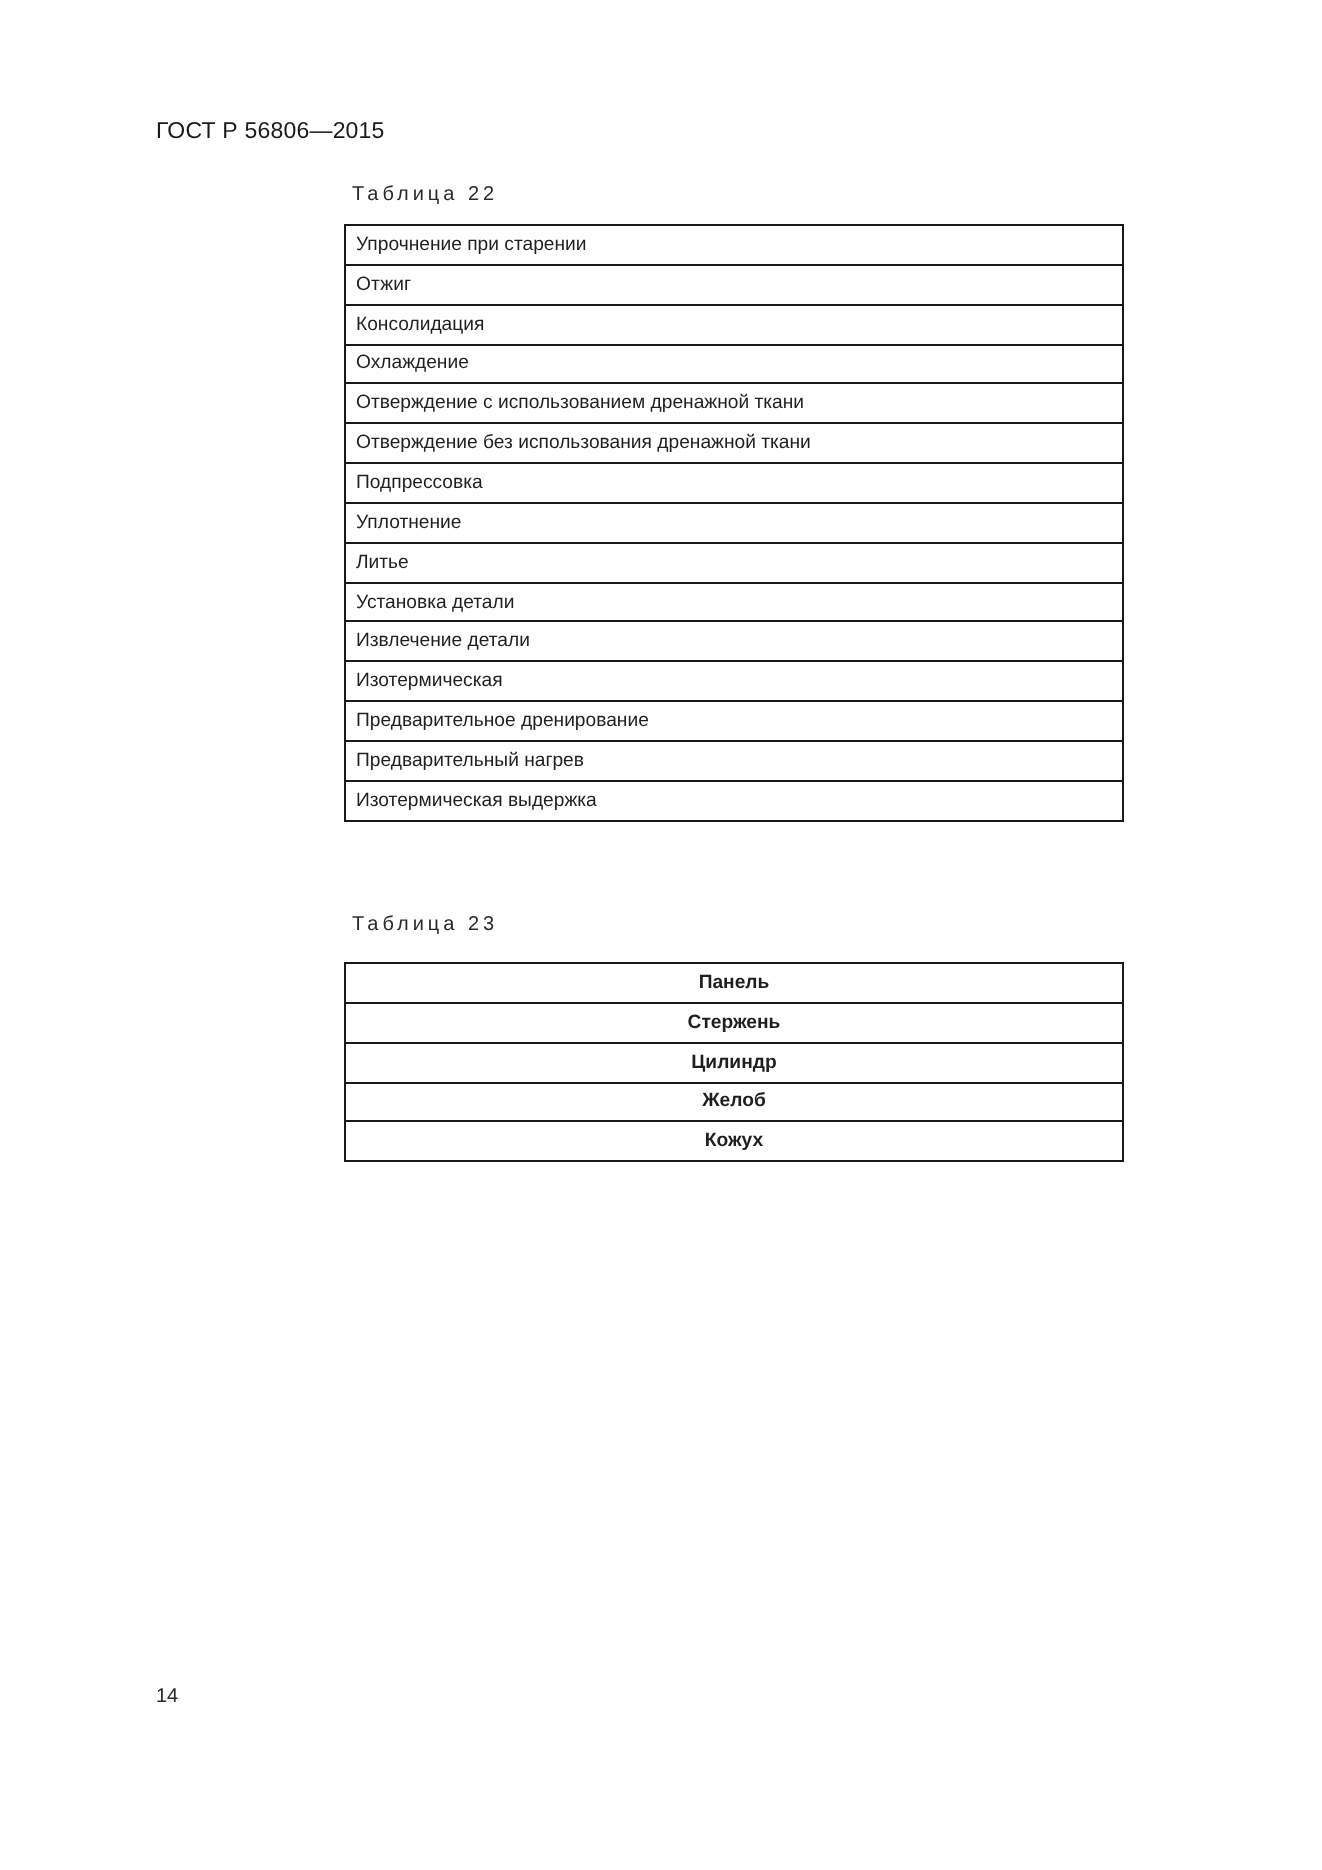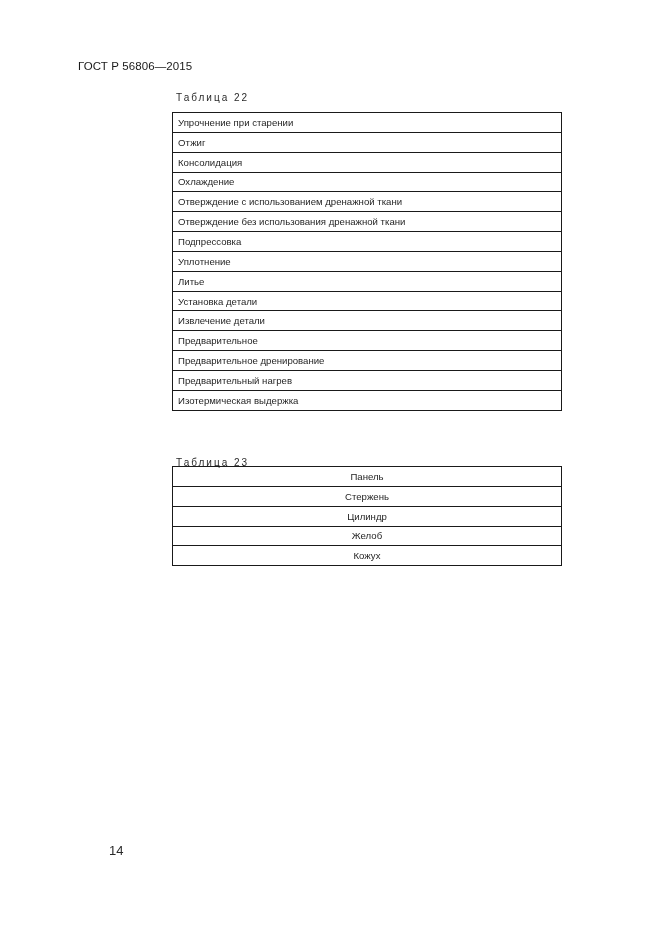--- a/index.html
+++ b/index.html
@@ -39,29 +39,28 @@
     }
     table.gost-table td {
       border: 1.2px solid #1a1a1a;
       height: 19.85px;
       padding: 0 0 0 5px;
       vertical-align: middle;
       white-space: nowrap;
       color: #1f1f1f;
     }
     #table-22 { top: 112px; }
-    #table-23 { top: 466px; }
+    #table-23 { top: 481px; font-weight: bold; }
     #table-23 td { text-align: center; padding: 0; }
     .page-number {
       position: absolute;
       left: 78px;
       top: 843px;
-      font-size: 13px;
+      font-size: 10px;
       color: #2a2a2a;
-      margin-left: 31px;
     }
   </style>
 </head>
 <body>
 
 <div class="doc-header">ГОСТ Р 56806—2015</div>
 
 <div class="table-caption caption-22">Таблица 22</div>
 
 <table class="gost-table" id="table-22">
@@ -93,21 +92,21 @@
     <tr>
         <td>Литье</td>
       </tr>
     <tr>
         <td>Установка детали</td>
       </tr>
     <tr>
         <td>Извлечение детали</td>
       </tr>
     <tr>
-        <td>Предварительное</td>
+        <td>Изотермическая</td>
       </tr>
     <tr>
         <td>Предварительное дренирование</td>
       </tr>
     <tr>
         <td>Предварительный нагрев</td>
       </tr>
     <tr>
         <td>Изотермическая выдержка</td>
       </tr>

